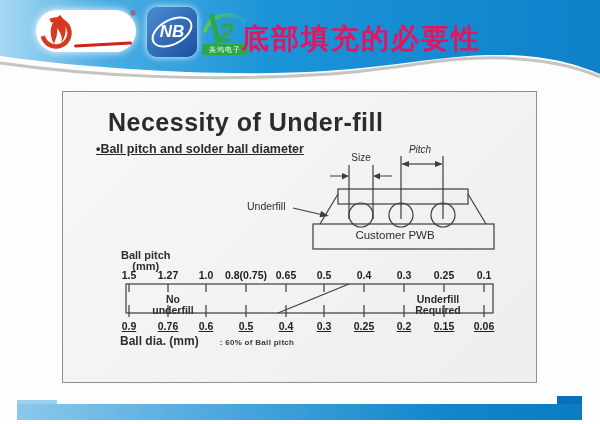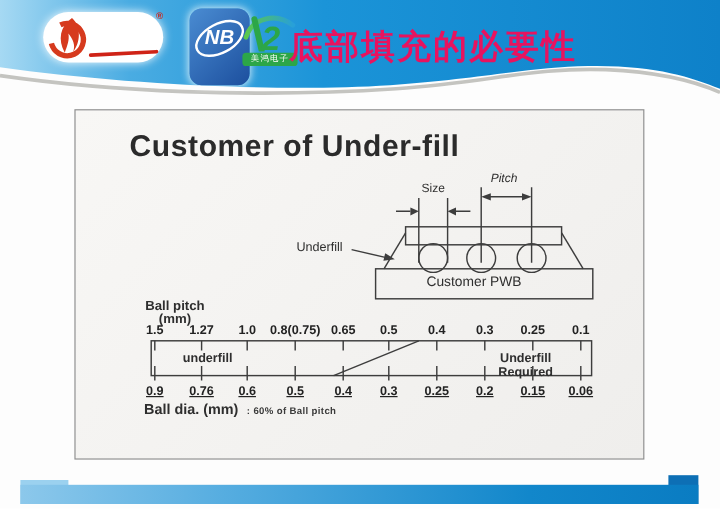--- a/index.html
+++ b/index.html
@@ -10,21 +10,21 @@
   .header svg{position:absolute;left:0;top:0;}
   .slide-title{position:absolute;left:241px;top:20px;font-size:28px;font-weight:bold;
                letter-spacing:2px;color:#e8135f;white-space:nowrap;}
   .logo-sunow{position:absolute;left:36px;top:10px;width:100px;height:42px;background:#fff;
               border-radius:21px;box-shadow:0 0 8px rgba(255,255,255,.95);}
   .logo-sunow .wordmark{position:absolute;left:36px;top:8px;font-size:20px;font-weight:bold;
               color:#16368f;letter-spacing:1px;}
   .logo-sunow .underline{position:absolute;left:38px;top:33px;width:58px;height:3px;
               background:#cf2317;border-radius:2px;transform:rotate(-3deg);}
   .logo-sunow .reg{position:absolute;right:0px;top:-1px;color:#cf2317;font-size:8px;font-weight:bold;}
-  .logo-nb{position:absolute;left:158px;top:7px;width:50px;height:64px;border-radius:10px;
+  .logo-nb{position:absolute;left:147px;top:7px;width:50px;height:50px;border-radius:10px;
            background:linear-gradient(135deg,#4a8cd2,#1c4f9e);box-shadow:0 0 7px rgba(255,255,255,.9);}
   .logo-nb .nb-text{position:absolute;left:0;top:0;width:50px;height:50px;line-height:50px;
            text-align:center;color:#fff;font-weight:bold;font-style:italic;font-size:17px;}
   .logo-mh{position:absolute;left:202px;top:9px;width:46px;height:46px;}
   .logo-mh .caption{position:absolute;left:0;bottom:0;width:46px;height:11px;background:#2ca648;
            border-radius:3px;color:#fff;font-size:7px;line-height:11px;text-align:center;
            letter-spacing:1px;white-space:nowrap;overflow:hidden;}
   
   .scan{position:absolute;left:62px;top:91px;width:473px;height:290px;
         background:linear-gradient(135deg,#f8f7f5,#efeeec);border:1px solid #8f8f8f;}
@@ -38,21 +38,21 @@
   .lbl-underfill{left:184px;top:108px;font-size:10.5px;}
   .lbl-pwb{left:250px;top:137px;width:164px;text-align:center;font-size:11.5px;}
   .lbl-axis{left:58px;top:158px;font-size:11px;font-weight:bold;line-height:10.5px;text-align:center;}
   .lbl-zoneL{left:60px;top:202px;width:100px;text-align:center;font-size:10.5px;
              font-weight:bold;line-height:11px;}
   .lbl-zoneR{left:325px;top:202px;width:100px;text-align:center;font-size:10.5px;
              font-weight:bold;line-height:11px;}
   .pv,.dv{position:absolute;width:56px;text-align:center;font-size:10.5px;font-weight:bold;color:#222;}
   .pv{top:177px;} .dv{top:228px;text-decoration:underline;}
   .lbl-dia{left:57px;top:242px;font-size:12px;font-weight:bold;}
-  .lbl-dia .note{font-size:8px;font-weight:bold;color:#3a3a3a;margin-left:7px;letter-spacing:.3px;}
+  .lbl-dia .note{font-size:8px;font-weight:bold;color:#3a3a3a;margin-left:21px;letter-spacing:.3px;}
   
   .foot-block-l{position:absolute;left:17px;top:400px;width:40px;height:20px;background:#9bd1ef;}
   .foot-bar{position:absolute;left:17px;top:404px;width:565px;height:16px;
             background:linear-gradient(90deg,#8cc8eb,#56ade0 30%,#1287cb 75%,#0a7cc2);}
   .foot-block-r{position:absolute;left:557px;top:396px;width:25px;height:24px;background:#0d6fb5;}
 </style>
 </head>
 <body>
 
 <div class="stage">
@@ -100,21 +100,22 @@
         <text x="16" y="33" font-size="28" font-weight="bold" font-style="italic" fill="#2ca648" font-family="Liberation Sans, sans-serif">2</text>
       </svg>
       <div class="caption">美鸿电子</div>
     </div>
 
     <div class="slide-title">底部填充的必要性</div>
   </div>
 
   <div class="scan">
 
-    <div class="heading">Customer of Under-fill</div>
+    <div class="heading">Necessity of Under-fill</div>
+    <div class="bullet">•Ball pitch and solder ball diameter</div>
 
     <svg width="473" height="290" viewBox="0 0 473 290" style="position:absolute;left:0;top:0">
       <g stroke="#3d3d3d" stroke-width="1.2" fill="none">
 
         <rect x="275" y="97" width="130" height="15"></rect>
 
         <circle cx="298" cy="123" r="12"></circle>
         <circle cx="338" cy="123" r="12"></circle>
         <circle cx="380" cy="123" r="12"></circle>
 
@@ -162,20 +163,21 @@
     <span class="pv" style="left:115px">1.0</span>
     <span class="pv" style="left:155px">0.8(0.75)</span>
     <span class="pv" style="left:195px">0.65</span>
     <span class="pv" style="left:233px">0.5</span>
     <span class="pv" style="left:273px">0.4</span>
     <span class="pv" style="left:313px">0.3</span>
     <span class="pv" style="left:353px">0.25</span>
     <span class="pv" style="left:393px">0.1</span>
 
     <div class="lbl lbl-zoneL">
+      <span style="display:block">No</span>
       <span style="display:block">underfill</span>
     </div>
     <div class="lbl lbl-zoneR">
       <span style="display:block">Underfill</span>
       <span style="display:block">Required</span>
     </div>
 
     <span class="dv" style="left:38px">0.9</span>
     <span class="dv" style="left:77px">0.76</span>
     <span class="dv" style="left:115px">0.6</span>

